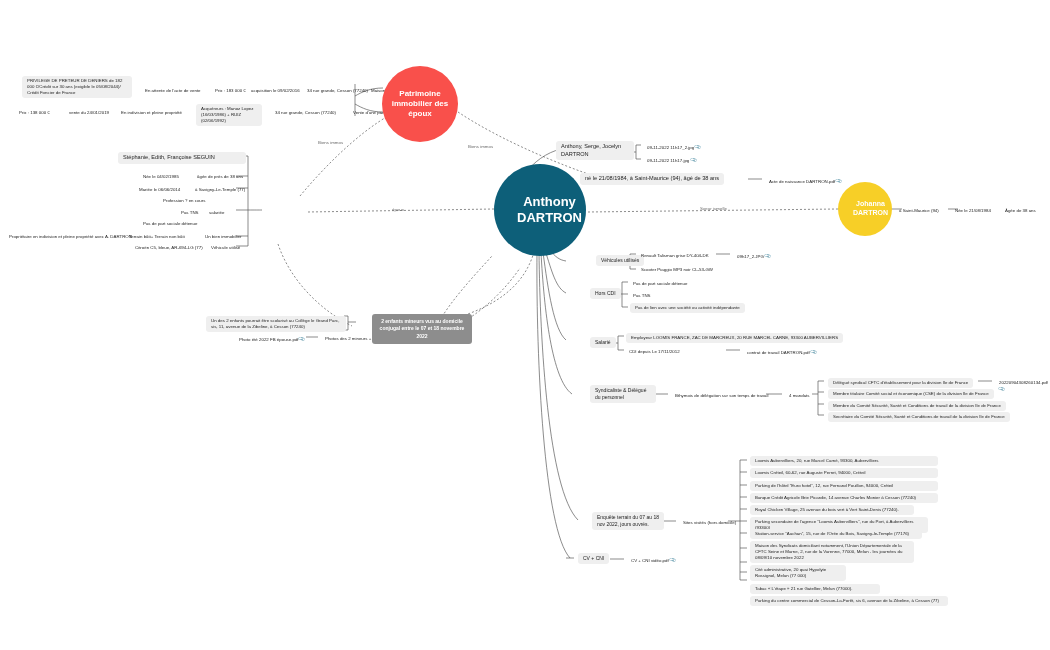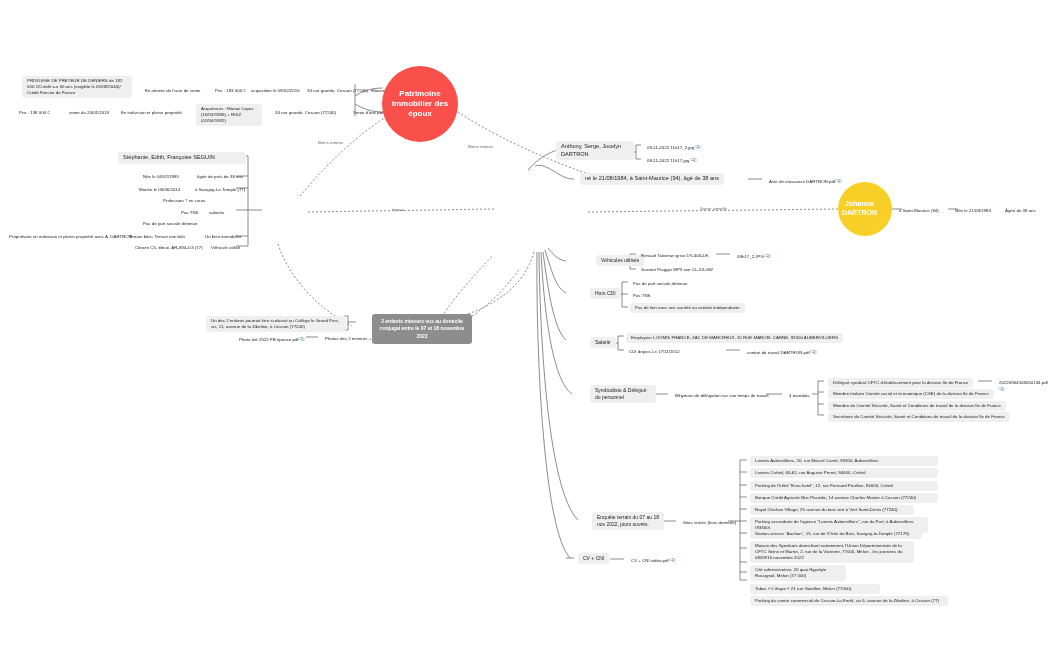--- a/index.html
+++ b/index.html
@@ -13,21 +13,21 @@
     position:relative;
   }
   #canvas { position:absolute; inset:0; width:1050px; height:650px; }
   svg.links { position:absolute; left:0; top:0; width:1050px; height:650px; pointer-events:none; }
 
   .node { position:absolute; }
 
   
   .circle {
     border-radius:50%;
-    display:flex; align-items:center; justify-content:flex-start;
+    display:flex; align-items:center; justify-content:flex-end;
     text-align:center;
     color:#ffffff;
     font-weight:bold;
     line-height:1.25;
     padding:4px;
   }
   .c-anthony { width:92px; height:92px; background:#0d5f79; font-size:13px; }
   .c-steph   { width:64px; height:64px; background:#22dcc8; font-size:8px; }
   .c-patri   { width:76px; height:76px; background:#f9504b; font-size:8px; }
   .c-johanna { width:54px; height:54px; background:#f7cf27; font-size:7px; }
@@ -218,20 +218,23 @@
 
   <div class="node chip t7 plain" style="left:132px; top:243px;">Citroën C5, bleue, AR-694-LG (77)</div>
   <div class="node chip t7 plain" style="left:208px; top:243px;">Véhicule utilisé</div>
 
 
   <div class="node chip t7" style="left:206px; top:316px; width:140px;">Un des 2 enfants pourrait être scolarisé au Collège le Grand Parc, sis, 11, avenue de la Zibeline, à Cesson (77240)</div>
   <div class="node chip t7 plain" style="left:236px; top:334px;"><span>Photo été 2022 FB épouse.pdf</span><span class="clip">📎</span></div>
   <div class="node chip t7 plain" style="left:322px; top:334px;">Photos des 2 mineurs + A.DARTRON</div>
   <div class="node gray-box" style="left:372px; top:314px; width:100px;">2 enfants mineurs vus au domicile conjugal entre le 07 et 18 novembre 2022</div>
 
+  <div class="node circle c-anthony" style="left:494px; top:164px;">
+    <span>Anthony<br>DARTRON</span>
+  </div>
 
   <div class="node chip t9" style="left:556px; top:141px; width:78px;">Anthony, Serge, Jocelyn DARTRON</div>
   <div class="node chip t7 plain" style="left:644px; top:142px;"><span>09-11-2022 11h17_2.jpg</span> <span class="clip">📎</span></div>
   <div class="node chip t7 plain" style="left:644px; top:155px;"><span>09-11-2022 11h17.jpg</span> <span class="clip">📎</span></div>
 
   <div class="node chip t9" style="left:580px; top:173px;">né le 21/08/1984, à Saint-Maurice (94), âgé de 38 ans</div>
   <div class="node chip t7 plain" style="left:766px; top:176px;"><span>Acte de naissance DARTRON.pdf</span> <span class="clip">📎</span></div>
 
   <div class="node chip t8" style="left:596px; top:255px;">Véhicules utilisés</div>
   <div class="node chip t7 plain" style="left:638px; top:251px;">Renault Talisman grise DY-404-DK</div>

